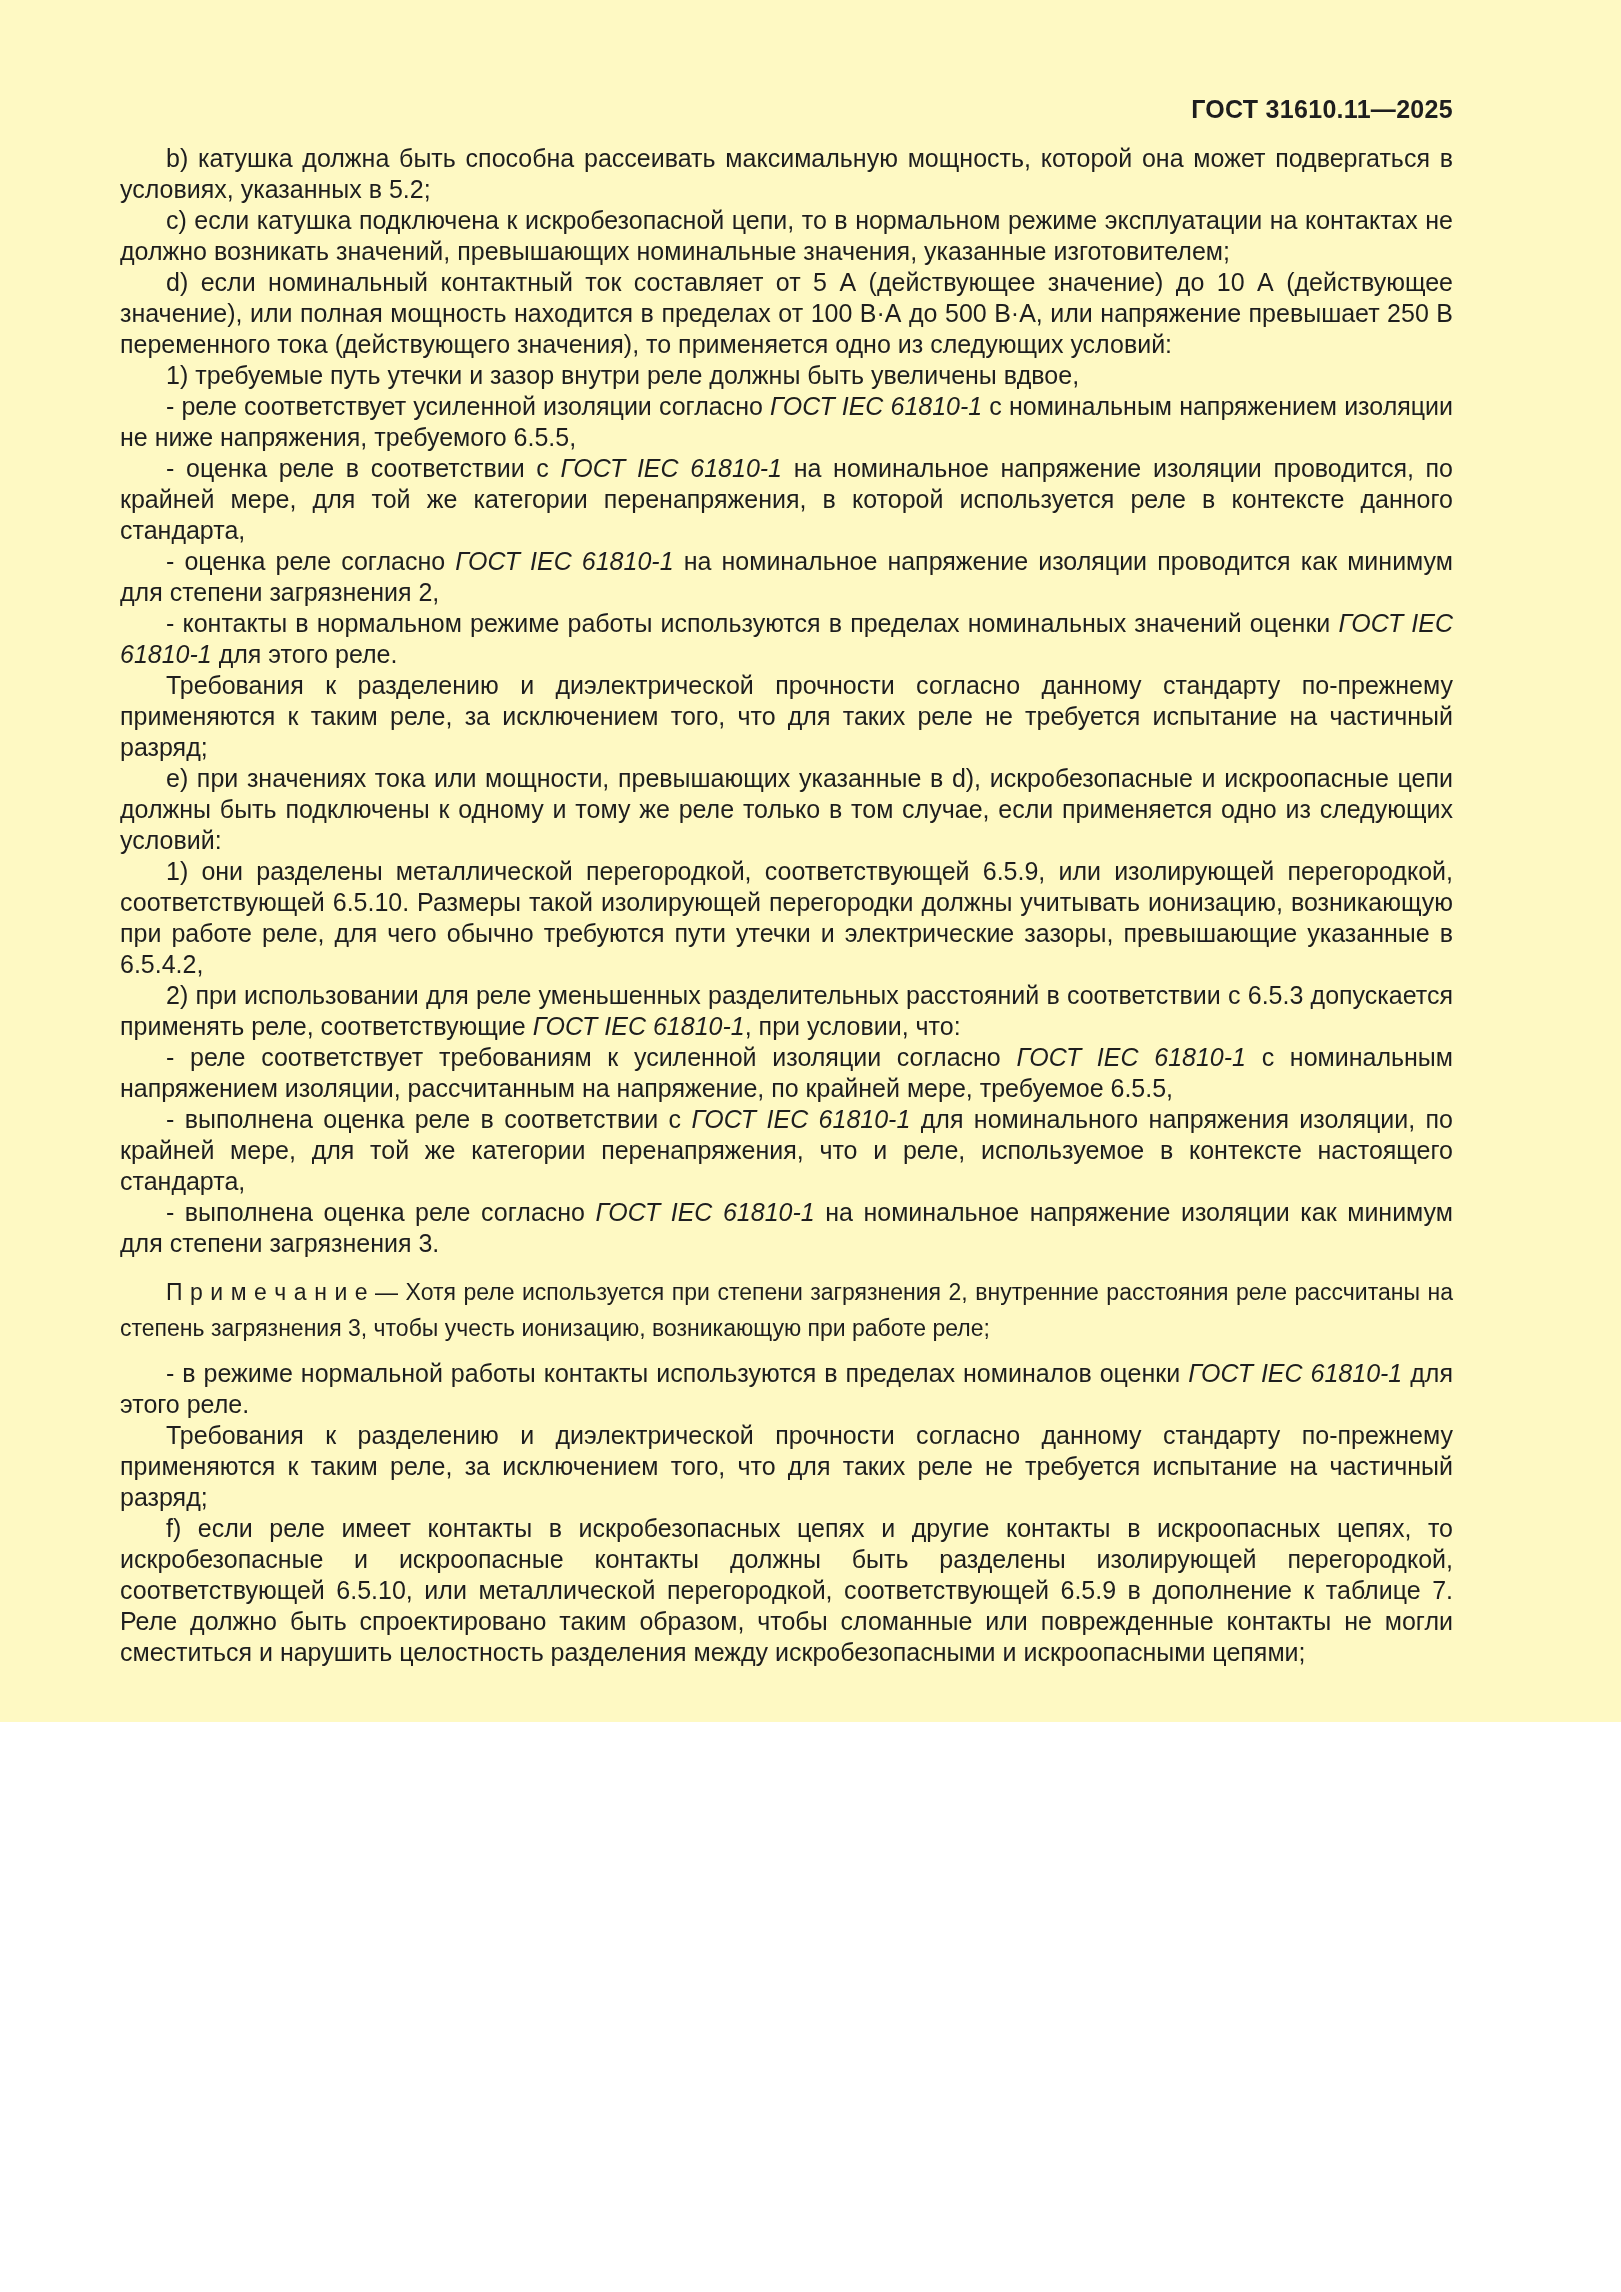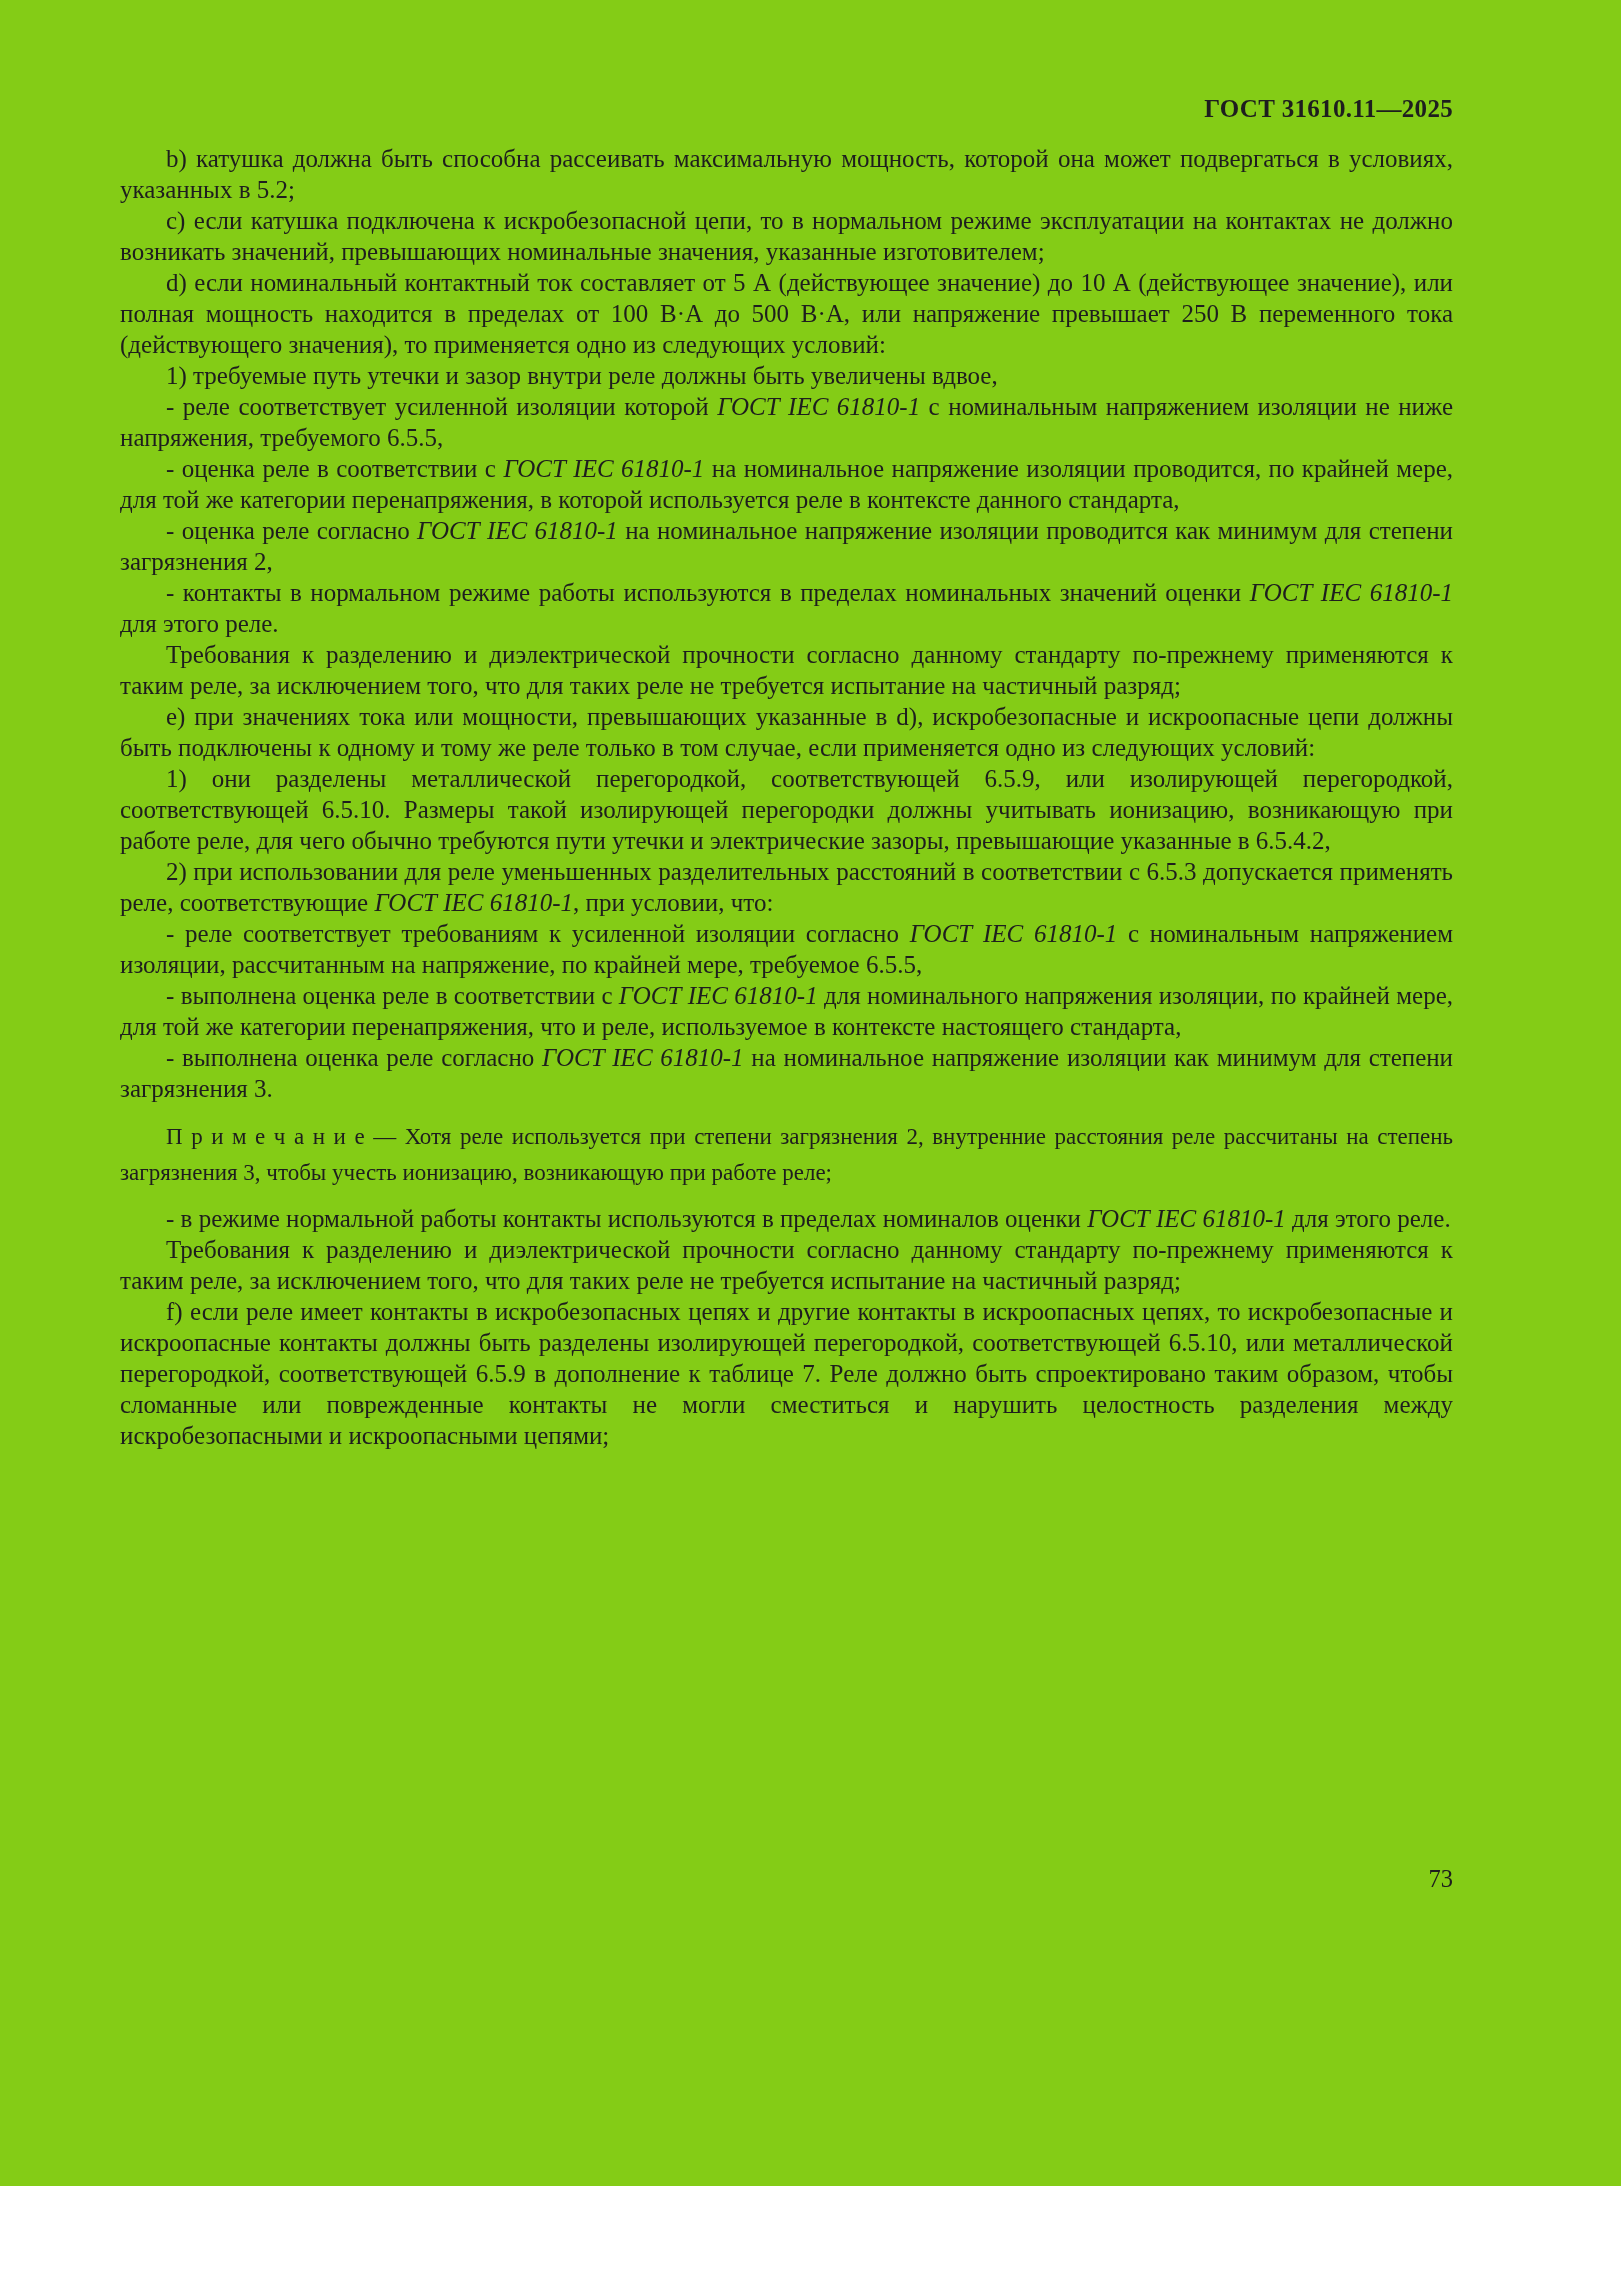--- a/index.html
+++ b/index.html
@@ -4,23 +4,23 @@
 <style>
   * { box-sizing: border-box; }
   html, body {
     margin: 0;
     padding: 0;
     background: #ffffff;
   }
   .page {
     position: relative;
     width: 1621px;
-    height: 2186px;
-    background: #84cc16;
-    font-family: Liberation Serif, serif;
+    height: 1722px;
+    background: #fef9c3;
+    font-family: Liberation Sans, sans-serif;
     color: #1e1e1e;
     overflow: hidden;
   }
   .doc-header {
     position: absolute;
     top: 95px;
     left: 120px;
     right: 168px;
     text-align: right;
     font-size: 25px;
@@ -64,21 +64,21 @@
 
   <div class="doc-header">
     <span>ГОСТ 31610.11—2025</span>
   </div>
 
   <div class="doc-content">
       <p class="para"><span>b) катушка должна быть способна рассеивать максимальную мощность, которой она может подвергаться в условиях, указанных в 5.2;</span></p>
       <p class="para"><span>c) если катушка подключена к искробезопасной цепи, то в нормальном режиме эксплуатации на контактах не должно возникать значений, превышающих номинальные значения, указанные изготовителем;</span></p>
       <p class="para"><span>d) если номинальный контактный ток составляет от 5 А (действующее значение) до 10 А (действующее значение), или полная мощность находится в пределах от 100 В·А до 500 В·А, или напряжение превышает 250 В переменного тока (действующего значения), то применяется одно из следующих условий:</span></p>
       <p class="para"><span>1) требуемые путь утечки и зазор внутри реле должны быть увеличены вдвое,</span></p>
-      <p class="para"><span>- реле соответствует усиленной изоляции которой </span><span class="ref-italic">ГОСТ IEC 61810-1</span><span> с номинальным напряжением изоляции не ниже напряжения, требуемого 6.5.5,</span></p>
+      <p class="para"><span>- реле соответствует усиленной изоляции согласно </span><span class="ref-italic">ГОСТ IEC 61810-1</span><span> с номинальным напряжением изоляции не ниже напряжения, требуемого 6.5.5,</span></p>
       <p class="para"><span>- оценка реле в соответствии с </span><span class="ref-italic">ГОСТ IEC 61810-1</span><span> на номинальное напряжение изоляции проводится, по крайней мере, для той же категории перенапряжения, в которой используется реле в контексте данного стандарта,</span></p>
       <p class="para"><span>- оценка реле согласно </span><span class="ref-italic">ГОСТ IEC 61810-1</span><span> на номинальное напряжение изоляции проводится как минимум для степени загрязнения 2,</span></p>
       <p class="para"><span>- контакты в нормальном режиме работы используются в пределах номинальных значений оценки </span><span class="ref-italic">ГОСТ IEC 61810-1</span><span> для этого реле.</span></p>
       <p class="para"><span>Требования к разделению и диэлектрической прочности согласно данному стандарту по-прежнему применяются к таким реле, за исключением того, что для таких реле не требуется испытание на частичный разряд;</span></p>
       <p class="para"><span>e) при значениях тока или мощности, превышающих указанные в d), искробезопасные и искроопасные цепи должны быть подключены к одному и тому же реле только в том случае, если применяется одно из следующих условий:</span></p>
       <p class="para"><span>1) они разделены металлической перегородкой, соответствующей 6.5.9, или изолирующей перегородкой, соответствующей 6.5.10. Размеры такой изолирующей перегородки должны учитывать ионизацию, возникающую при работе реле, для чего обычно требуются пути утечки и электрические зазоры, превышающие указанные в 6.5.4.2,</span></p>
       <p class="para"><span>2) при использовании для реле уменьшенных разделительных расстояний в соответствии с 6.5.3 допускается применять реле, соответствующие </span><span class="ref-italic">ГОСТ IEC 61810-1</span><span>, при условии, что:</span></p>
       <p class="para"><span>- реле соответствует требованиям к усиленной изоляции согласно </span><span class="ref-italic">ГОСТ IEC 61810-1</span><span> с номинальным напряжением изоляции, рассчитанным на напряжение, по крайней мере, требуемое 6.5.5,</span></p>
       <p class="para"><span>- выполнена оценка реле в соответствии с </span><span class="ref-italic">ГОСТ IEC 61810-1</span><span> для номинального напряжения изоляции, по крайней мере, для той же категории перенапряжения, что и реле, используемое в контексте настоящего стандарта,</span></p>
       <p class="para"><span>- выполнена оценка реле согласно </span><span class="ref-italic">ГОСТ IEC 61810-1</span><span> на номинальное напряжение изоляции как минимум для степени загрязнения 3.</span></p>

